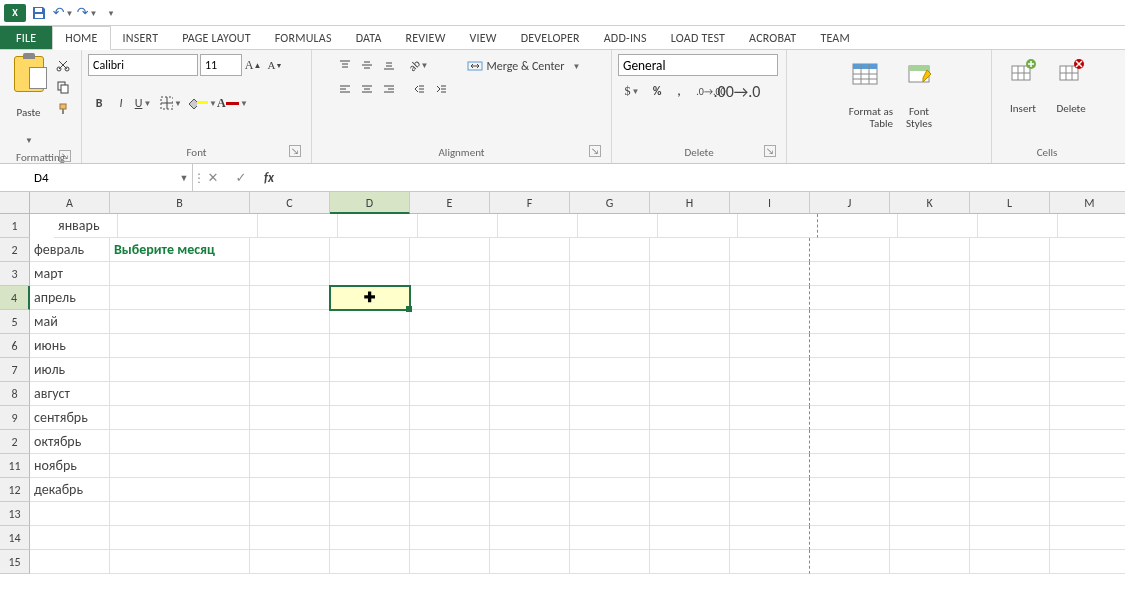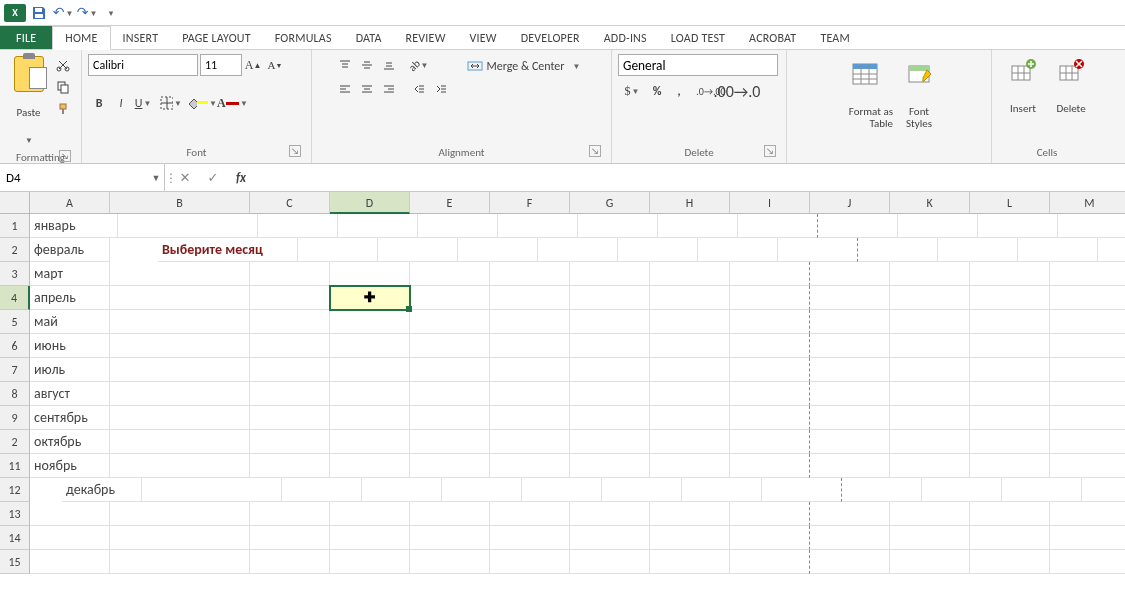--- a/index.html
+++ b/index.html
@@ -41,21 +41,21 @@
 
 .font-name { width: 110px; height: 22px; border: 1px solid #aaa; background: #fff; padding: 0 4px; font-size: 12px; }
 .font-size { width: 42px; height: 22px; border: 1px solid #aaa; background: #fff; padding: 0 4px; font-size: 12px; margin-left: 2px; }
 
 
 .align-body { display: flex; flex-direction: column; gap: 2px; }
 .wrap-merge { display: flex; flex-direction: column; gap: 2px; margin-left: 6px; }
 .long-btn { height: 24px; padding: 0 8px; display: flex; align-items: center; gap: 4px; font-size: 12px; border: 1px solid transparent; }
 
 
-.fmla-bar { height: 28px; border-bottom: 1px solid #c8c8c8; display: flex; align-items: stretch; background: #fff; }
+.fmla-bar { height: 28px; border-bottom: 1px solid #c8c8c8; display: flex; align-items: stretch; background: #fff; padding-left: 28px; }
 .namebox { width: 165px; border-right: 1px solid #c8c8c8; display: flex; align-items: center; }
 .namebox input { border: none; width: 100%; height: 100%; padding: 0 6px; font-size: 13px; outline: none; }
 .namebox .dd { width: 18px; text-align: center; color: #666; font-size: 9px; }
 .fx-area { flex: 1; display: flex; align-items: center; }
 .fx-btn { width: 28px; height: 100%; display: flex; align-items: center; justify-content: center; color: #888; font-size: 13px; }
 .fx-btn.fx { font-style: italic; color: #444; font-weight: bold; }
 .fx-input { flex: 1; border: none; height: 100%; padding: 0 6px; font-size: 13px; outline: none; }
 
 
 .grid-wrap { position: relative; height: 420px; overflow: hidden; }
@@ -65,21 +65,21 @@
 .ch.active { background: #d7e4c5; border-bottom: 2px solid #217346; }
 .row-headers { position: absolute; left: 0; top: 22px; width: 30px; }
 .rh { width: 30px; height: 24px; background: #f0f0f0; border-right: 1px solid #bbb; border-bottom: 1px solid #ccc; text-align: center; font-size: 12px; line-height: 24px; color: #444; }
 .rh.active { background: #d7e4c5; border-right: 2px solid #217346; }
 .cells { position: absolute; left: 30px; top: 22px; }
 .row { display: flex; height: 24px; }
 .cell { height: 24px; border-right: 1px solid #e0e0e0; border-bottom: 1px solid #e0e0e0; padding: 0 4px; font-size: 14px; font-family: Calibri, Arial; line-height: 24px; overflow: visible; white-space: nowrap; position: relative; }
 .cell.selected { background: #ffffcc; outline: 2px solid #217346; outline-offset: -1px; z-index: 5; }
 .fill-handle { position: absolute; right: -3px; bottom: -3px; width: 6px; height: 6px; background: #217346; }
 .page-break-v { border-right: 1px dashed #888 !important; }
-.cell.b2 { font-weight: bold; color: #7f1d1d; margin-left: 48px; }
+.cell.b2 { font-weight: bold; color: #15803d; }
 
 svg { display: block; }
 </style>
 </head>
 <body>
 
 <div class="titlebar">
   <div class="qat">
     <div class="qat-btn">
         <div class="excel-icon">X</div>
@@ -414,21 +414,21 @@
       <div class="rh">9</div>
       <div class="rh">2</div>
       <div class="rh">11</div>
       <div class="rh">12</div>
       <div class="rh">13</div>
       <div class="rh">14</div>
       <div class="rh">15</div>
     </div>
   <div class="cells" id="cells">
       <div class="row">
-        <div class="cell" style="width: 88px;">январь</div>
+        <div class="cell" style="width: 64px; margin-left: 24px;">январь</div>
         <div class="cell" style="width: 140px;"></div>
         <div class="cell" style="width: 80px;"></div>
         <div class="cell" style="width: 80px;"></div>
         <div class="cell" style="width: 80px;"></div>
         <div class="cell" style="width: 80px;"></div>
         <div class="cell" style="width: 80px;"></div>
         <div class="cell" style="width: 80px;"></div>
         <div class="cell page-break-v" style="width: 80px;"></div>
         <div class="cell" style="width: 80px;"></div>
         <div class="cell" style="width: 80px;"></div>
@@ -582,21 +582,21 @@
         <div class="cell" style="width: 80px;"></div>
         <div class="cell" style="width: 80px;"></div>
         <div class="cell" style="width: 80px;"></div>
         <div class="cell page-break-v" style="width: 80px;"></div>
         <div class="cell" style="width: 80px;"></div>
         <div class="cell" style="width: 80px;"></div>
         <div class="cell" style="width: 80px;"></div>
         <div class="cell" style="width: 80px;"></div>
       </div>
       <div class="row">
-        <div class="cell" style="width: 80px; margin-left: 32px;">декабрь</div>
+        <div class="cell" style="width: 80px;">декабрь</div>
         <div class="cell" style="width: 140px;"></div>
         <div class="cell" style="width: 80px;"></div>
         <div class="cell" style="width: 80px;"></div>
         <div class="cell" style="width: 80px;"></div>
         <div class="cell" style="width: 80px;"></div>
         <div class="cell" style="width: 80px;"></div>
         <div class="cell" style="width: 80px;"></div>
         <div class="cell page-break-v" style="width: 80px;"></div>
         <div class="cell" style="width: 80px;"></div>
         <div class="cell" style="width: 80px;"></div>

